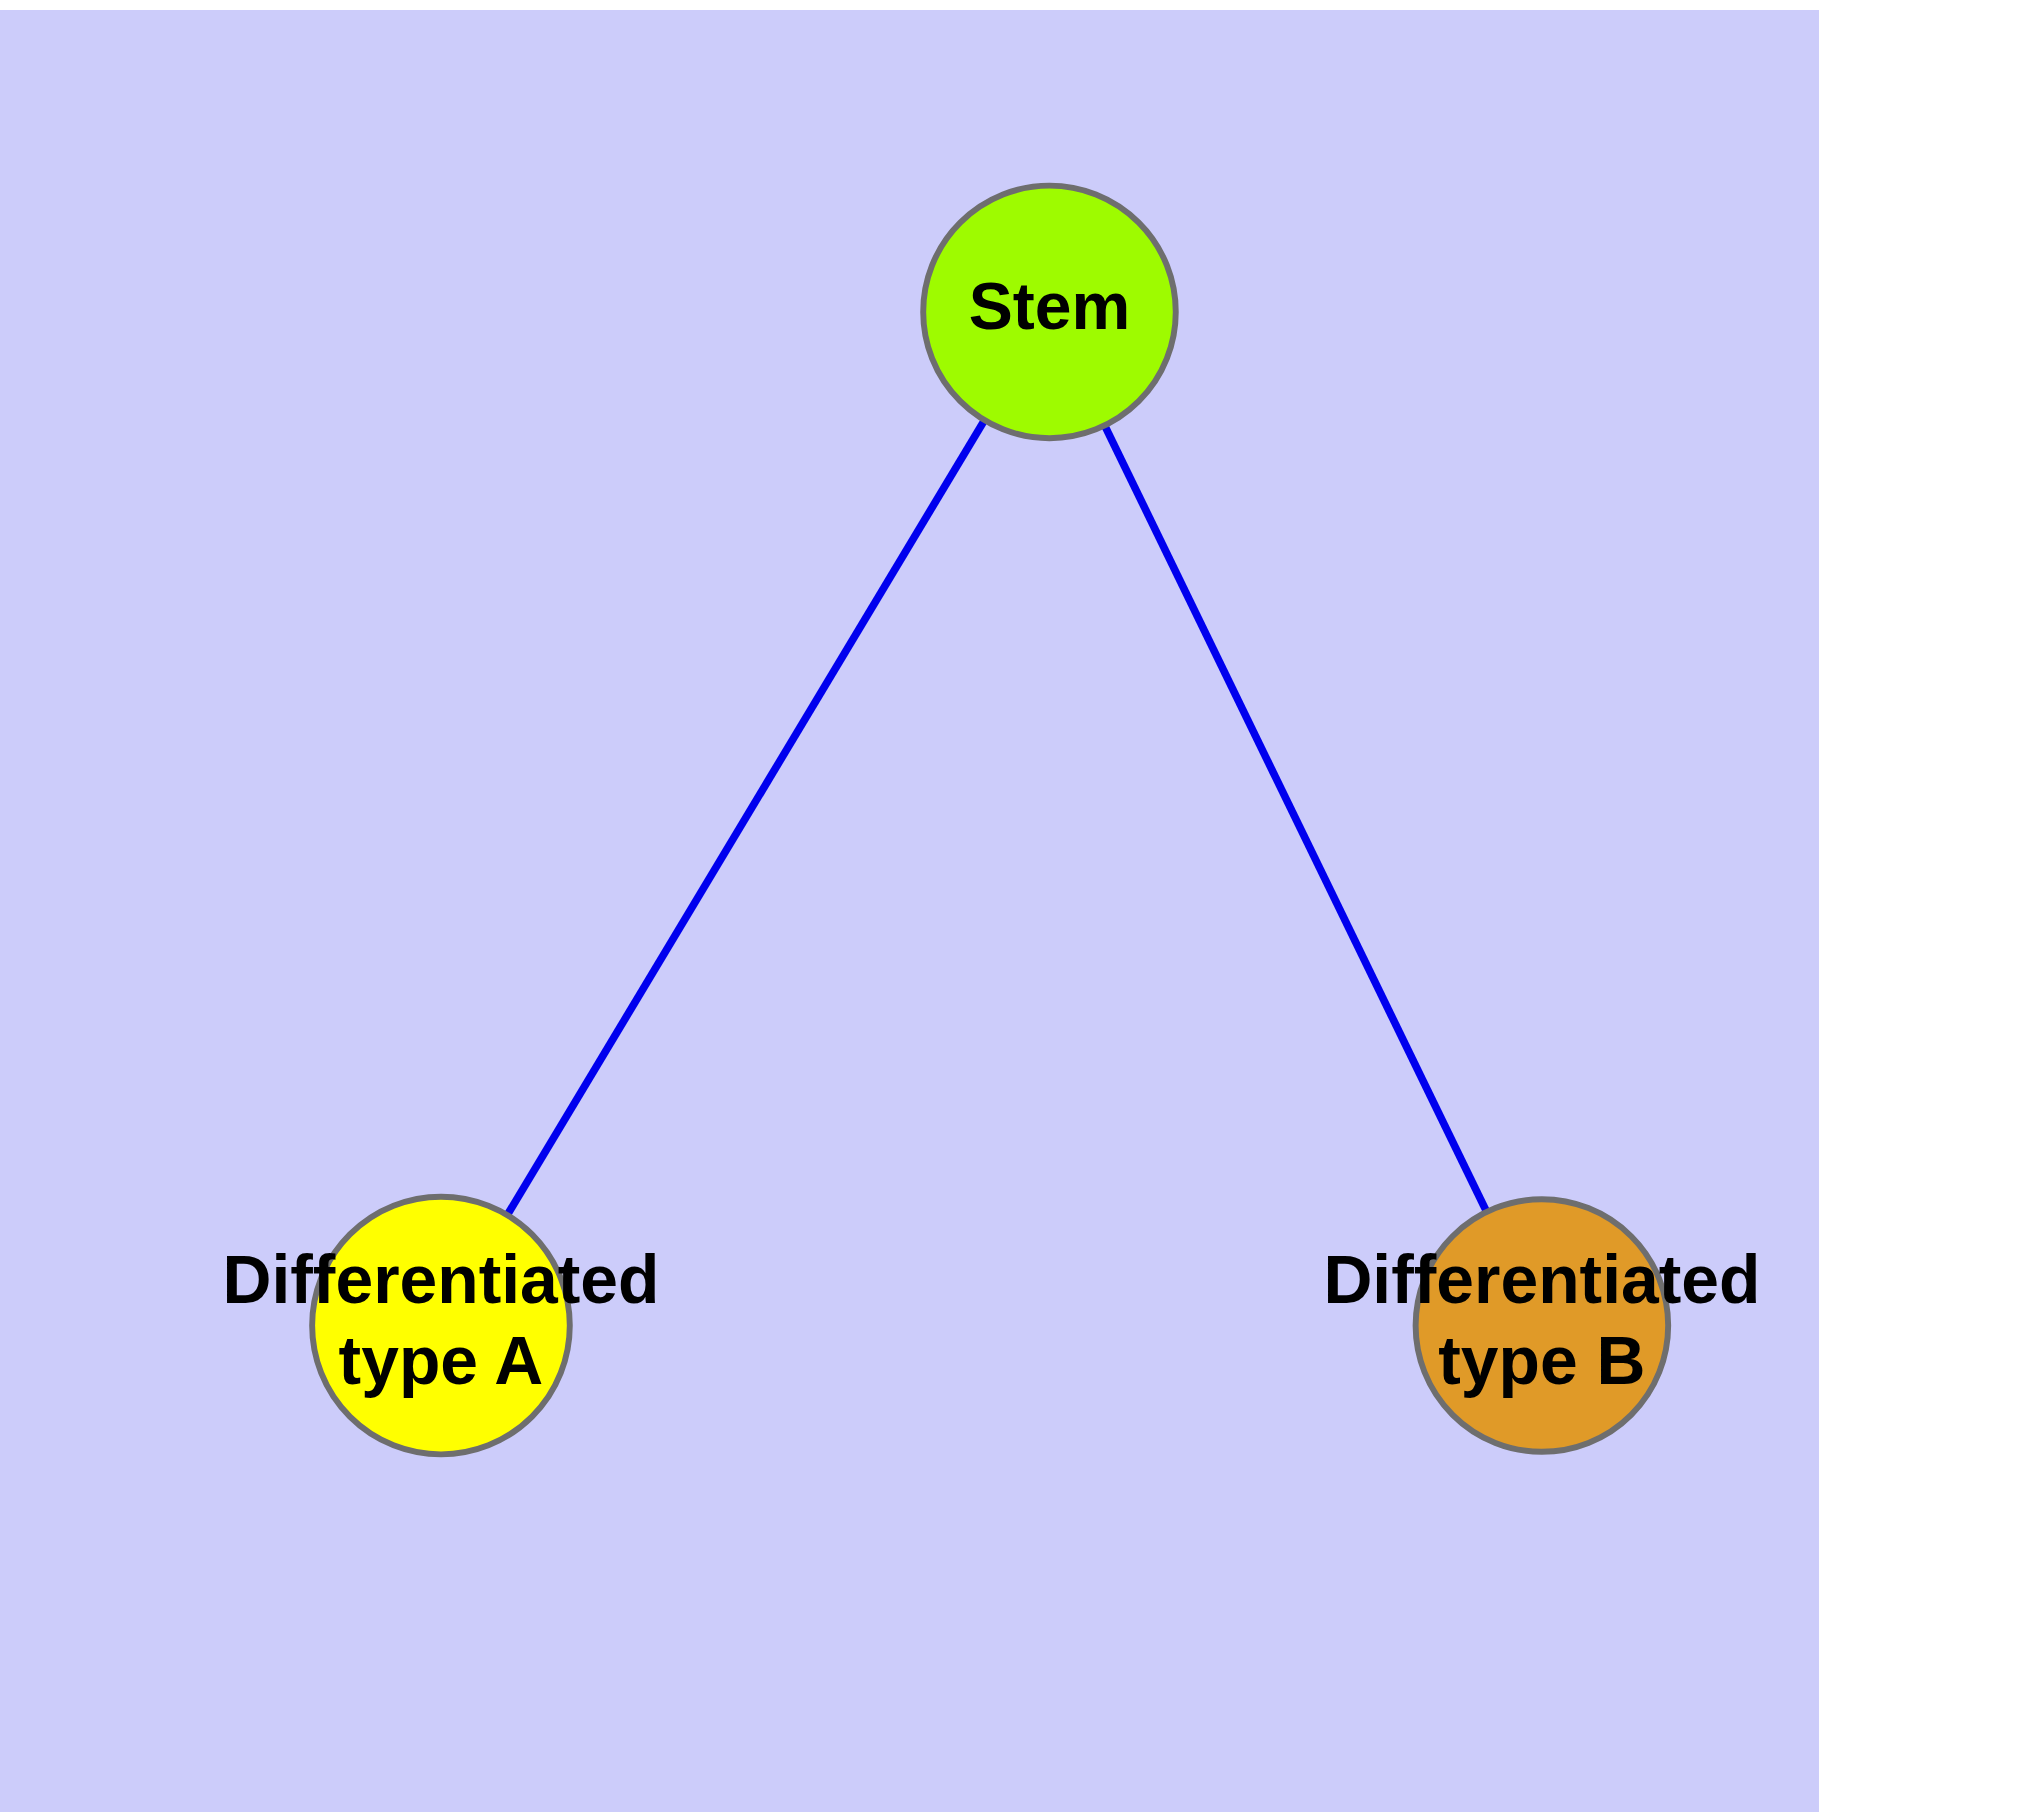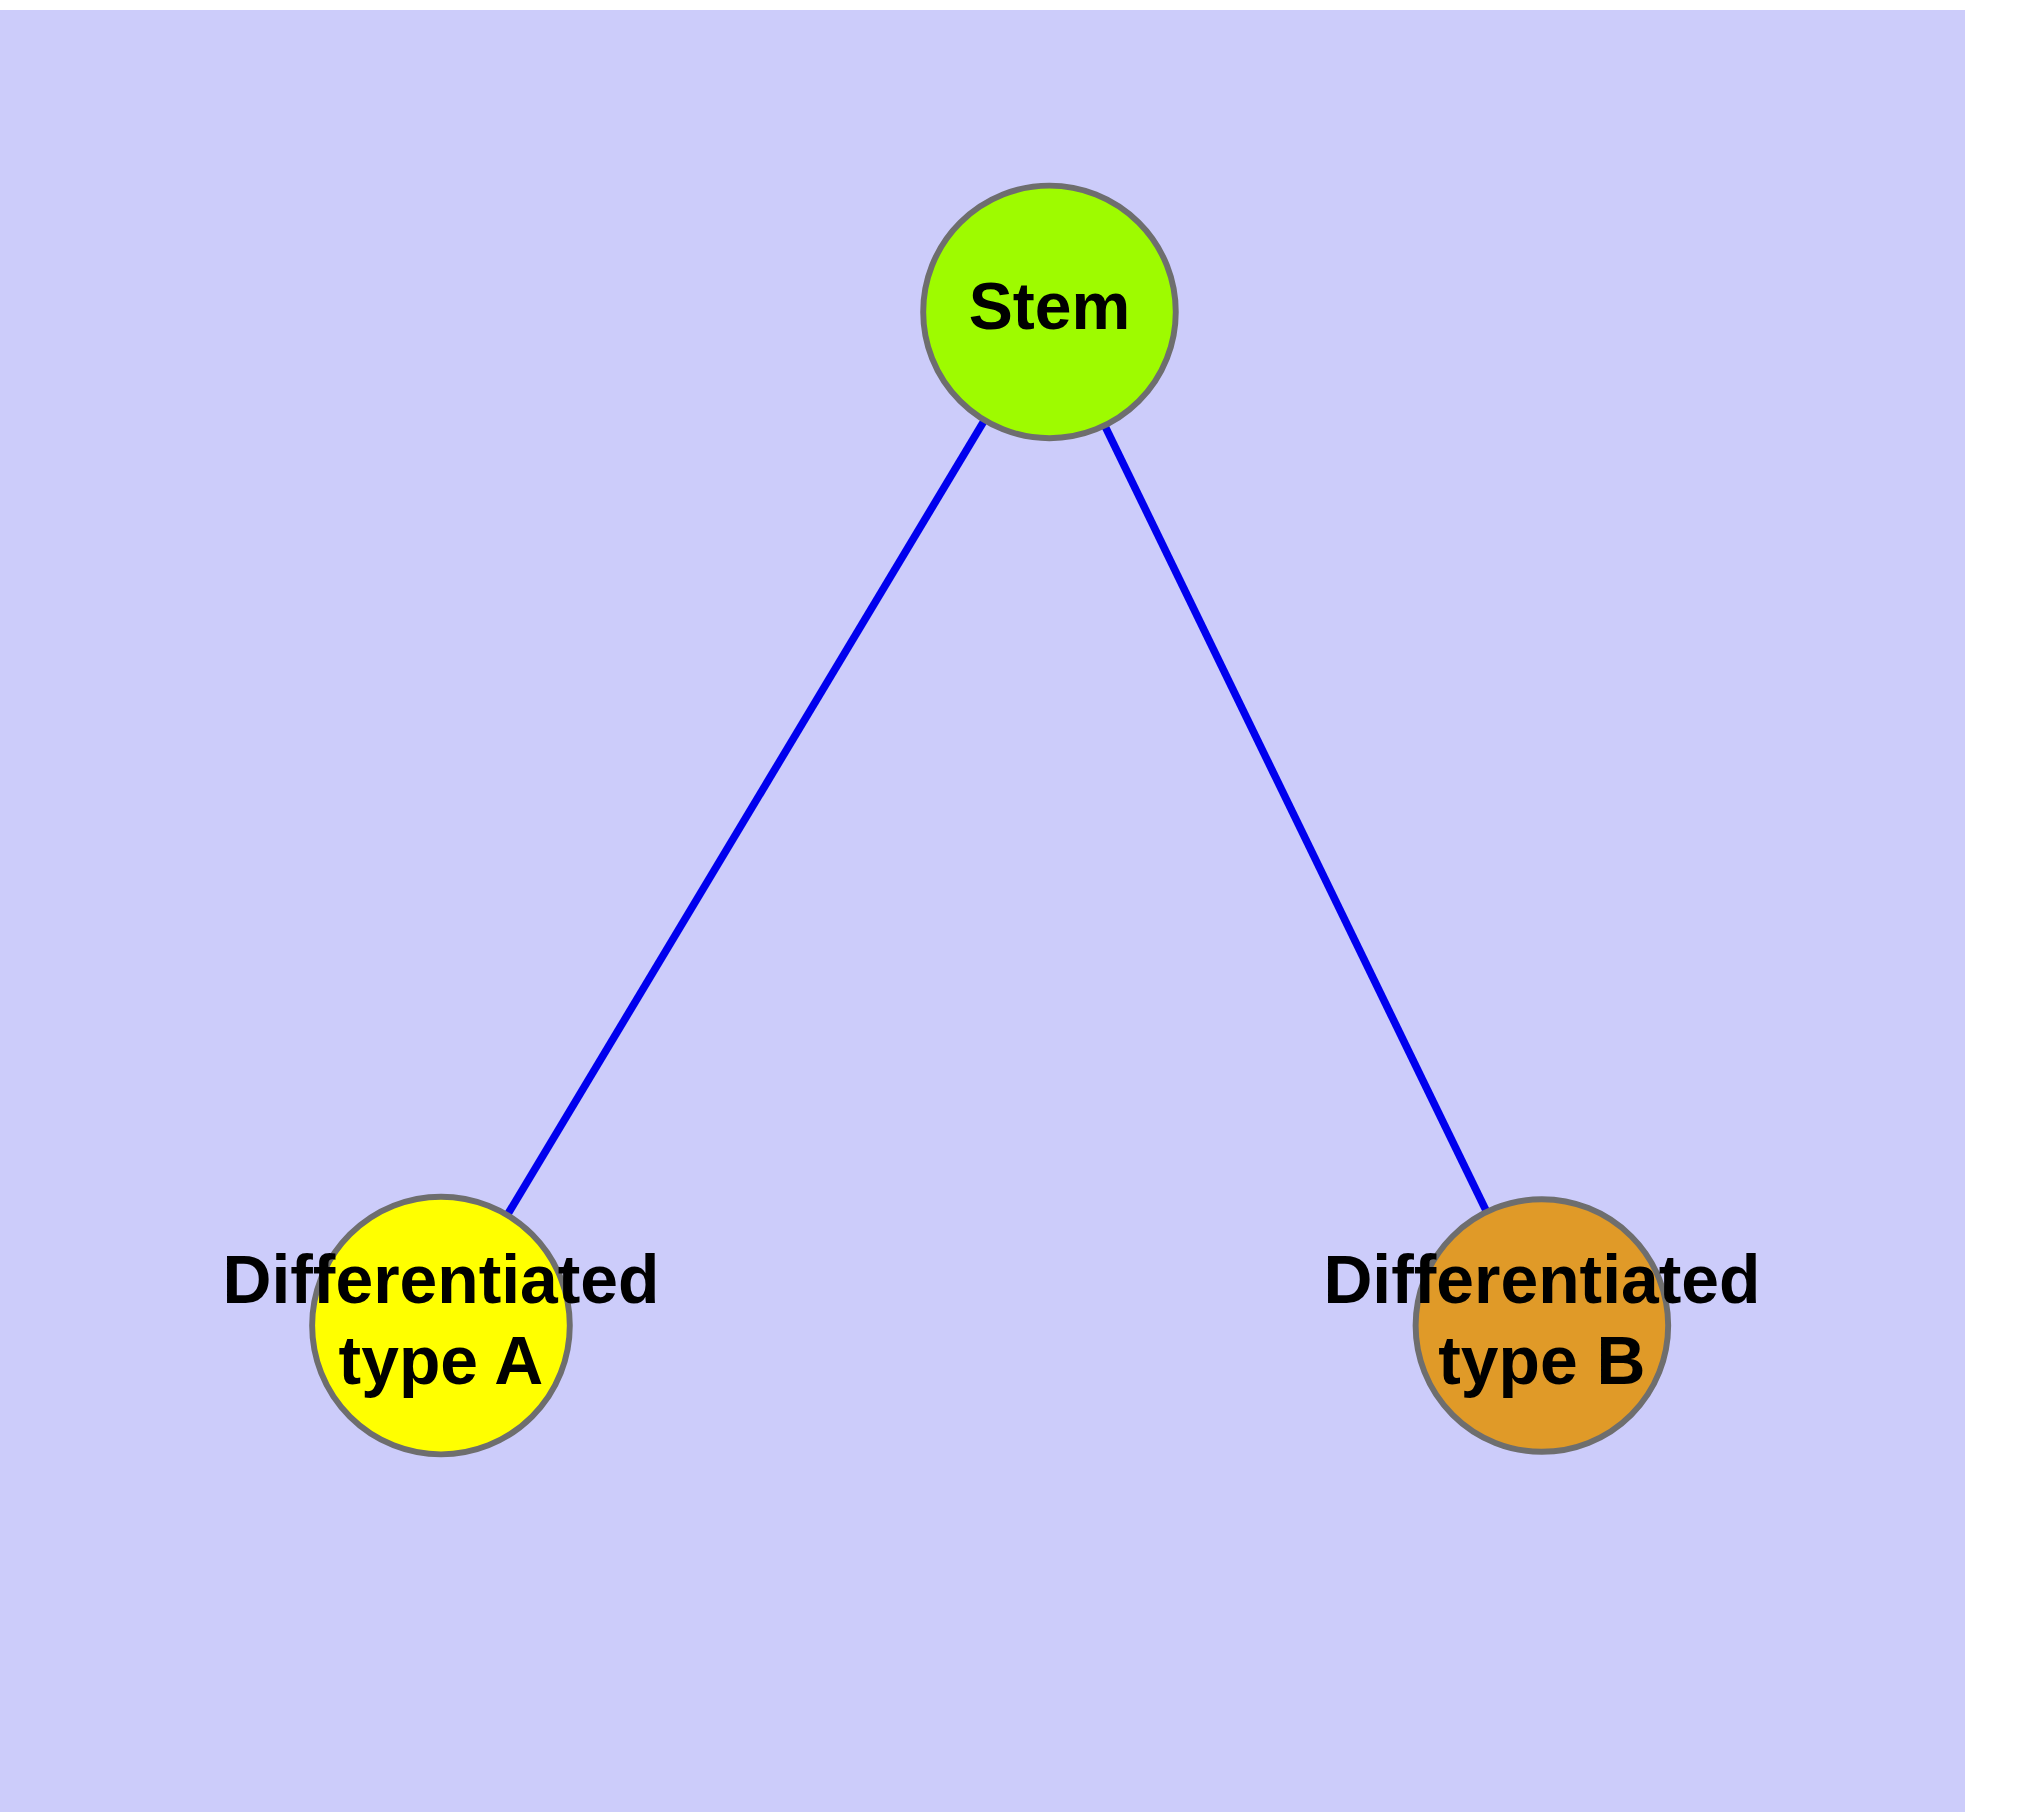--- a/index.html
+++ b/index.html
@@ -47,21 +47,21 @@
   .node-label-single {
     font-size: 78px;
   }
   .node-label-multi {
     font-size: 80px;
   }
 </style>
 </head>
 <body>
 
-<div id="canvas" style="background: rgb(255, 255, 255); width: 1965px; height: 1812px;">
+<div id="canvas" style="background: rgb(255, 255, 255); width: 1819px; height: 1812px;">
 
   <div id="plot-bg" style="background: rgb(204, 204, 250);"></div>
 
   <svg id="graph-svg" viewBox="0 0 2384 2138" xmlns="http://www.w3.org/2000/svg">
 
     <g id="edges-layer">
         <line x1="1238" y1="368" x2="520" y2="1564" stroke="#0000ee" stroke-width="9" class="edge-line"></line>
         <line x1="1238" y1="368" x2="1819" y2="1564" stroke="#0000ee" stroke-width="9" class="edge-line"></line>
       </g>
     <g id="nodes-layer">

